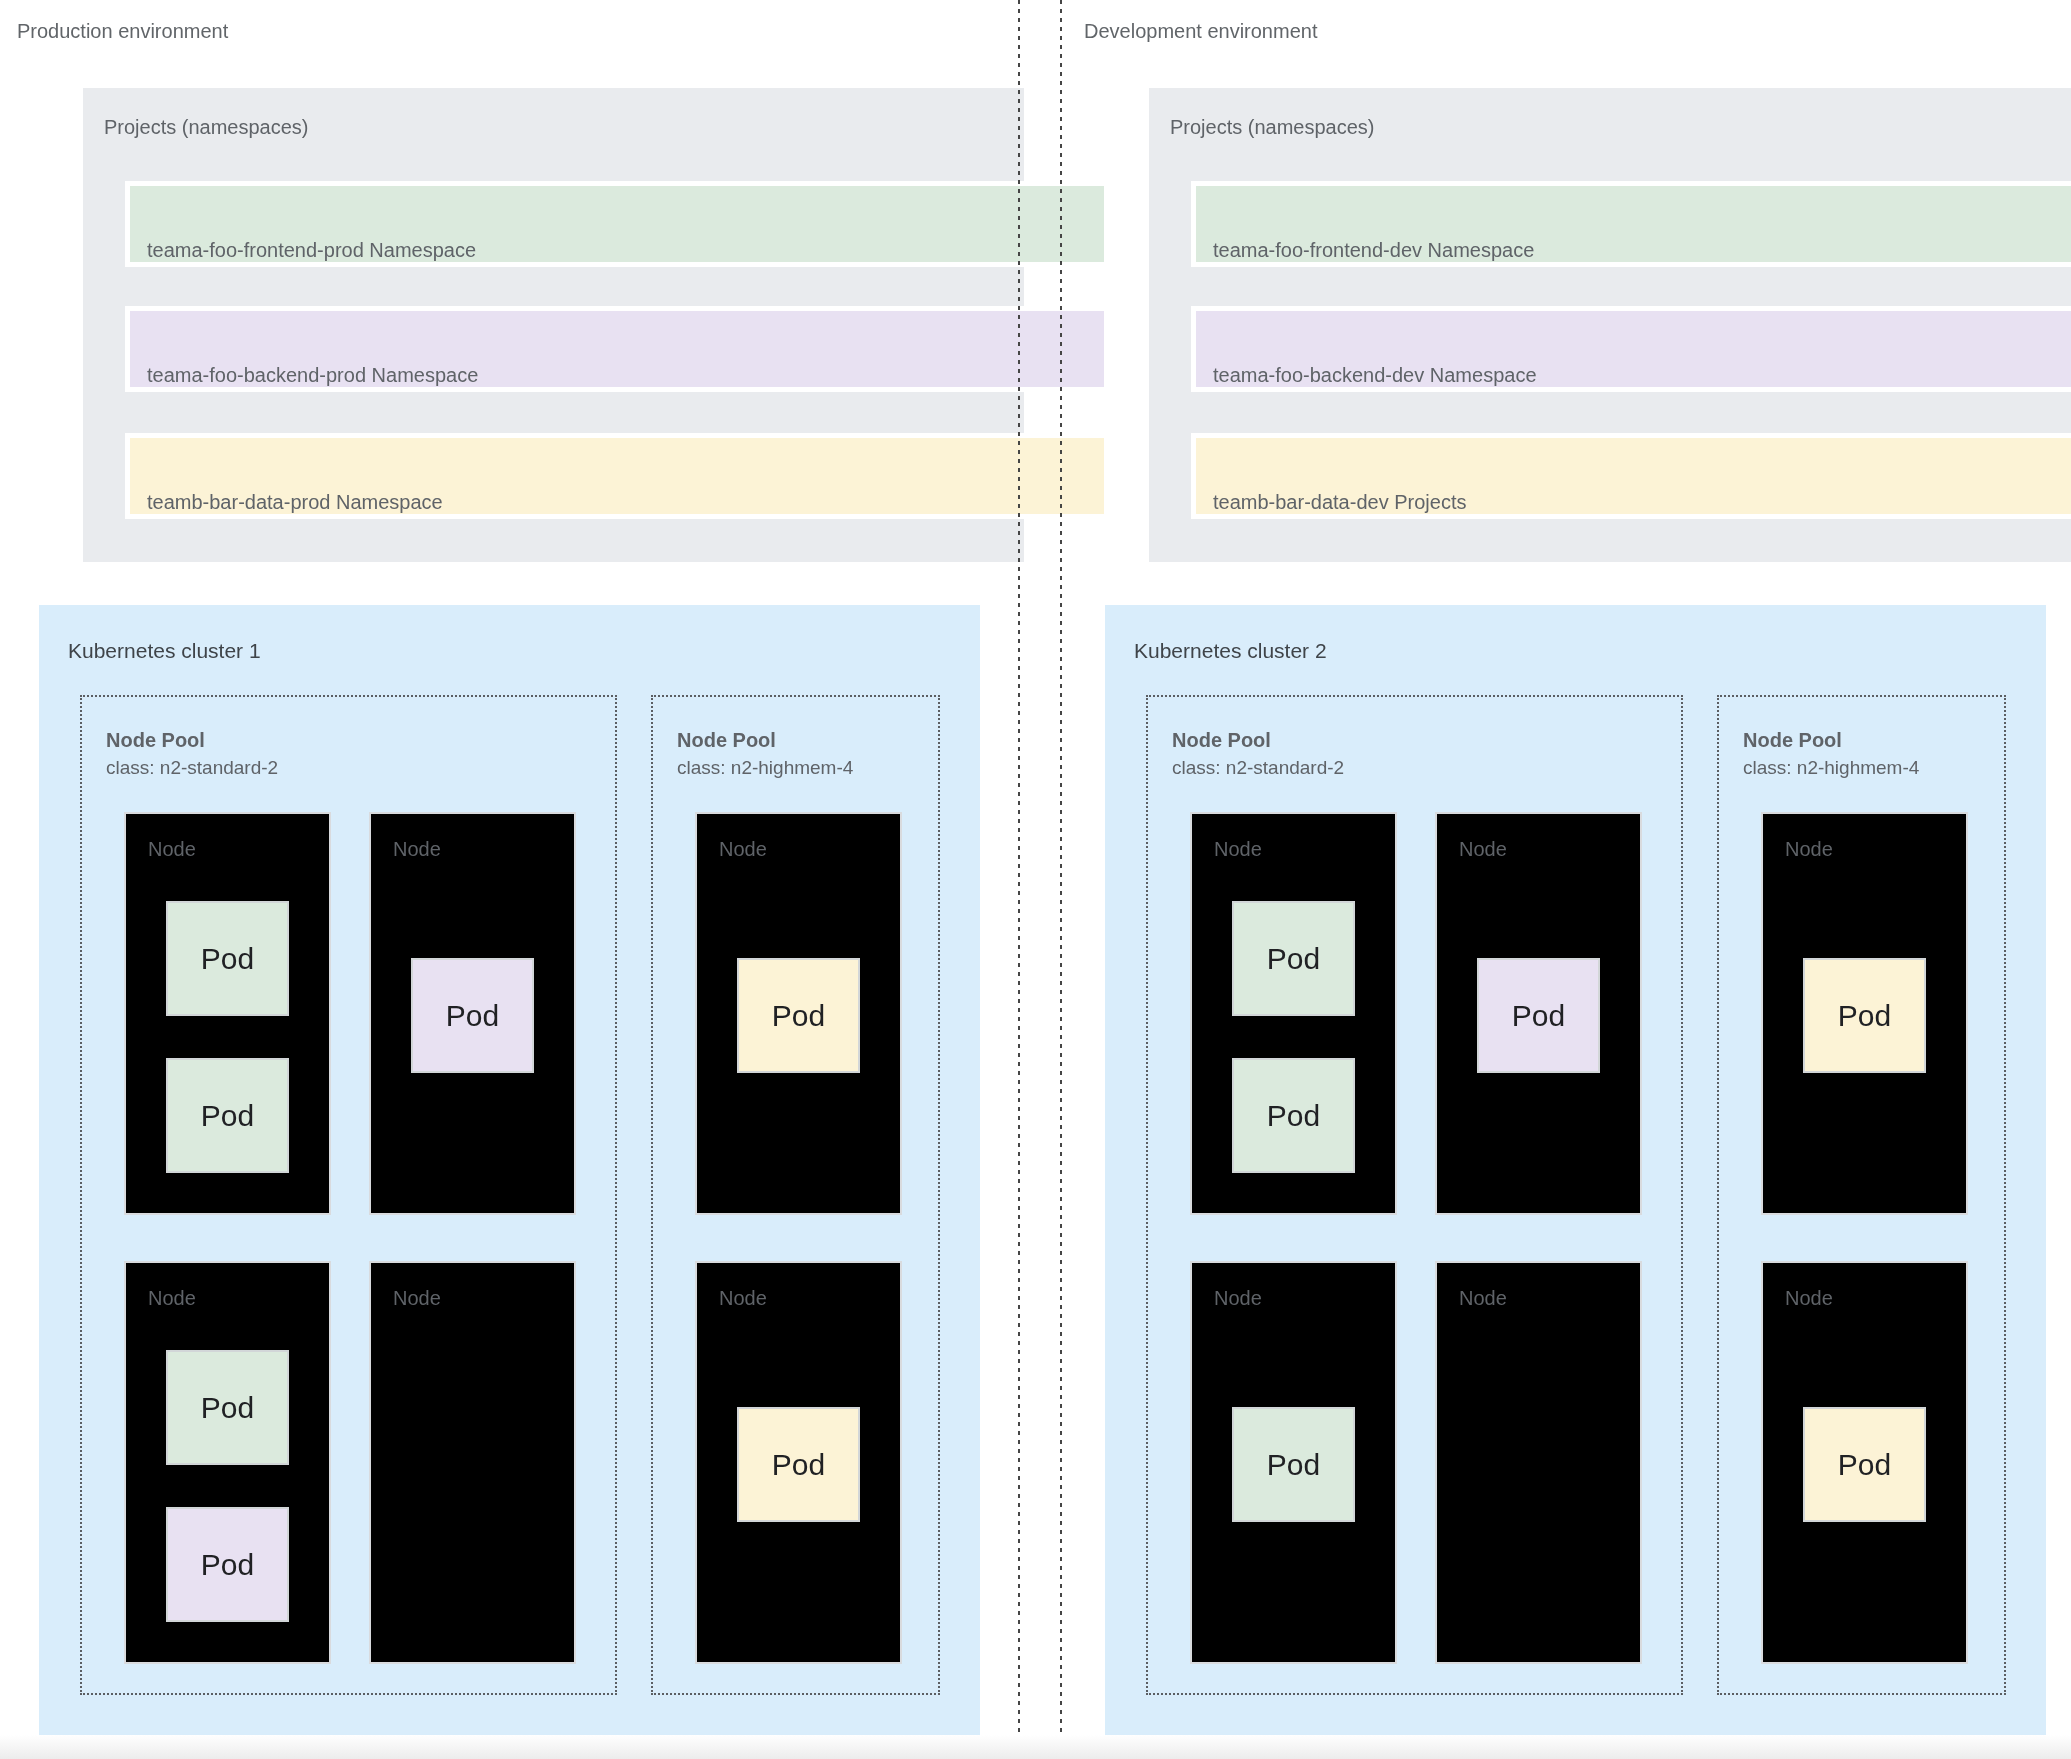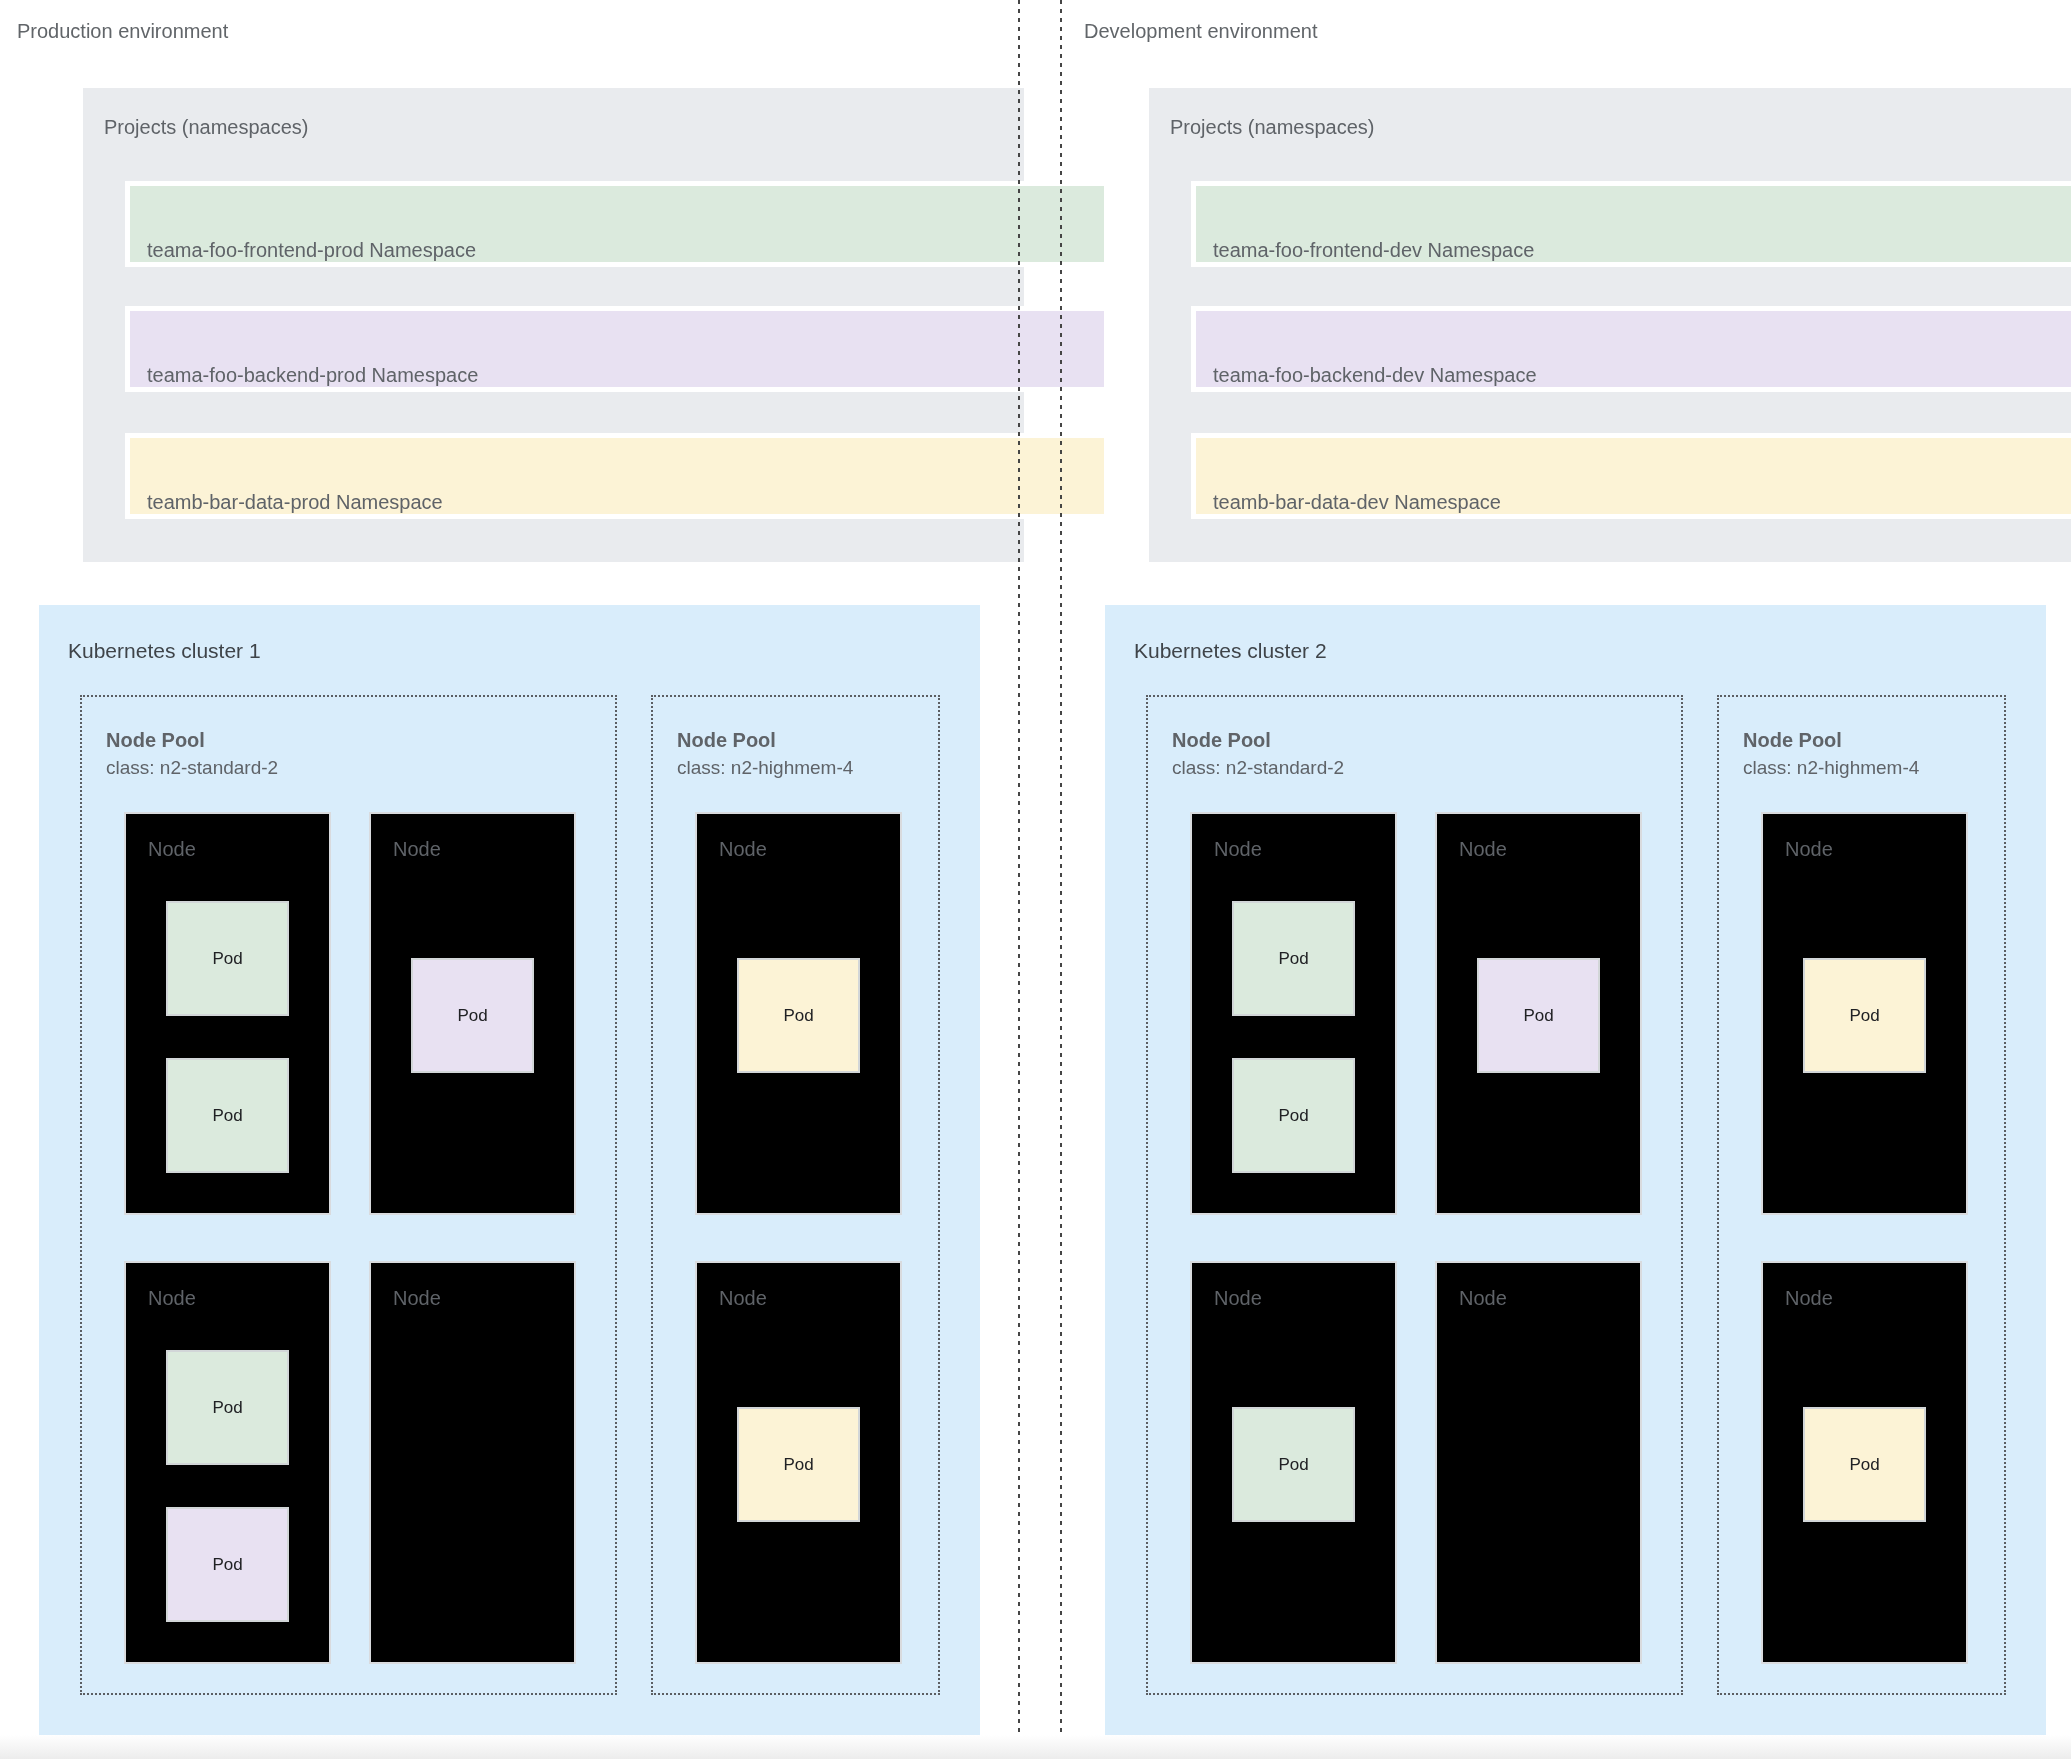--- a/index.html
+++ b/index.html
@@ -82,21 +82,21 @@
   .pool.p2 .node.r1{left:42px;top:115px;}
   .pool.p2 .node.r2{left:42px;top:564px;}
   .node-label{
     position:absolute;left:22px;top:24px;
     font-size:20px;color:#5f6368;
   }
   .pod{
     position:absolute;left:40px;width:123px;height:115px;
     border:2px solid #d2d6d8;box-sizing:border-box;
     display:flex;align-items:center;justify-content:center;
-    font-size:17px;color:#202124;
+    font-size:30px;color:#202124;
   }
   .pod.slot-a{top:87px;}
   .pod.slot-b{top:244px;}
   .pod.center{top:144px;}
   .pod[data-color="green"],.ns[data-color="green"]{background:var(--c-green,#dbeadd);}
   .pod[data-color="purple"],.ns[data-color="purple"]{background:var(--c-purple,#e8e1f2);}
   .pod[data-color="yellow"],.ns[data-color="yellow"]{background:var(--c-yellow,#fcf3d6);}
 
   .bottom-fade{
     position:absolute;left:0;right:0;bottom:0;height:24px;
@@ -187,21 +187,21 @@
 
   <div class="projects dev">
     <div class="projects-title">Projects (namespaces)</div>
     <div class="ns ns0" data-color="green">
       <span class="ns-label">teama-foo-frontend-dev Namespace</span>
     </div>
     <div class="ns ns1" data-color="purple">
       <span class="ns-label">teama-foo-backend-dev Namespace</span>
     </div>
     <div class="ns ns2" data-color="yellow">
-      <span class="ns-label">teamb-bar-data-dev Namespace</span>
+      <span class="ns-label">teamb-bar-data-dev Projects</span>
     </div>
   </div>
 
   <div class="cluster dev">
     <div class="cluster-title">Kubernetes cluster 2</div>
 
     <div class="pool p1">
       <div class="pool-title">
         <div class="pool-name">Node Pool</div>
         <div class="pool-class">class: n2-standard-2</div>

